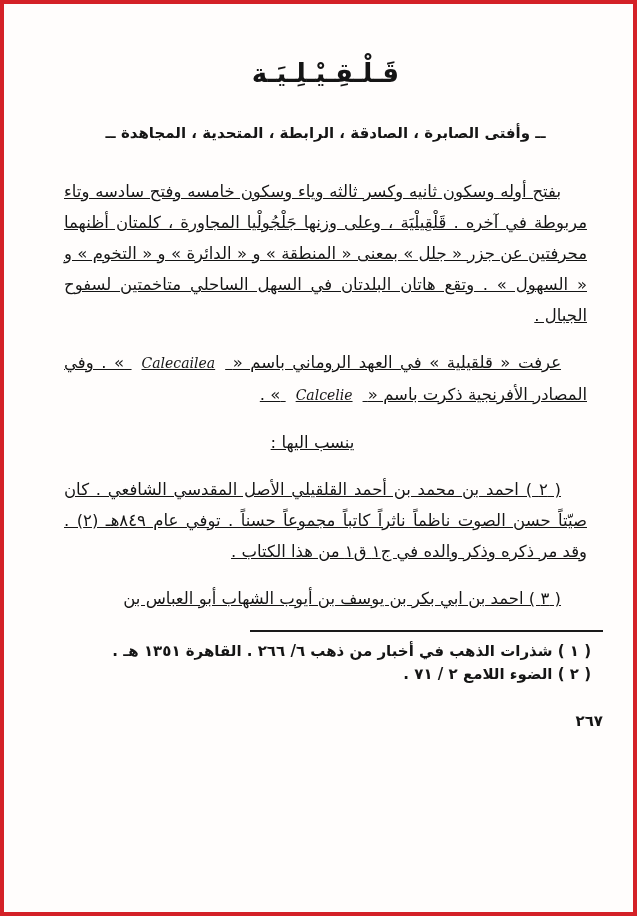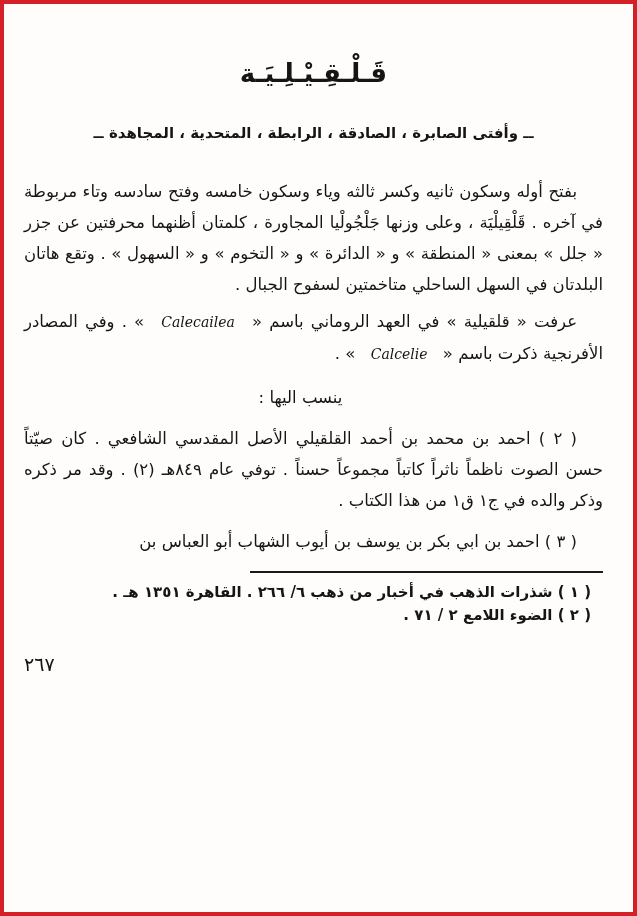--- a/index.html
+++ b/index.html
@@ -6,39 +6,40 @@
   .frame {
     width: 637px; height: 916px;
     box-sizing: border-box;
     border: 4px solid #d42127;
     background: #fffdfc;
     direction: rtl;
     font-family: "DejaVu Sans", sans-serif;
     color: #151515;
     overflow: hidden;
   }
-  .content { padding: 0 30px 0 20px; }
+  .content { padding: 0 30px 0 44px; }
   .title {
     text-align: center;
     font-size: 26px;
     font-weight: bold;
     margin: 54px 0 0 0;
     letter-spacing: 1px;
   }
   .subtitle {
     text-align: center;
     font-size: 15px;
     font-weight: bold;
     margin-top: 36px;
   }
   .para {
     font-size: 16.5px;
     line-height: 31px;
     text-align: justify;
-    margin: 0;
+    margin: 16px;
+    text-decoration: underline;
   }
   .indent { text-indent: 26px; }
   .first-para { margin-top: 34px; }
   .follow-para { margin-top: 6px; }
   .attr-heading {
     margin-top: 12px;
     text-align: center;
   }
   .entry { margin-top: 10px; }
   .latin {
@@ -58,23 +59,23 @@
   .footnotes {
     font-size: 15px;
     line-height: 23px;
     font-weight: bold;
     text-align: right;
     padding-right: 12px;
     padding-left: 24px;
   }
   .footnote { white-space: normal; }
   .page-number {
-    text-align: left;
-    font-size: 19px;
-    font-weight: normal;
+    text-align: right;
+    font-size: 15px;
+    font-weight: bold;
     margin-top: 26px;
   }
 </style>
 </head>
 <body>
 
 <div class="frame">
   <div class="content">
 
     <h1 class="title">قَـلْـقِـيْـلِـيَـة</h1>

